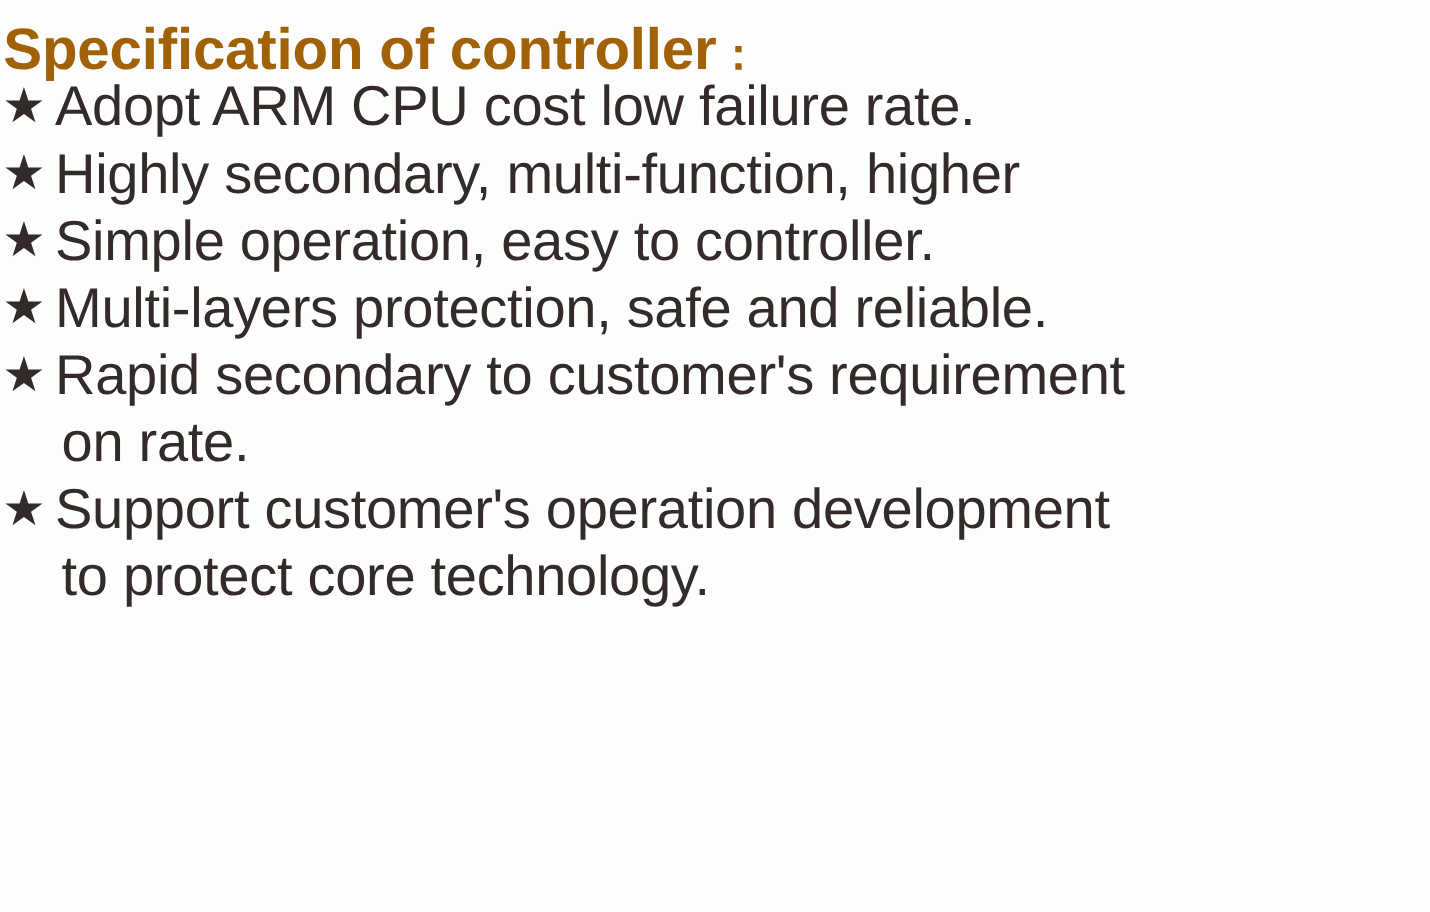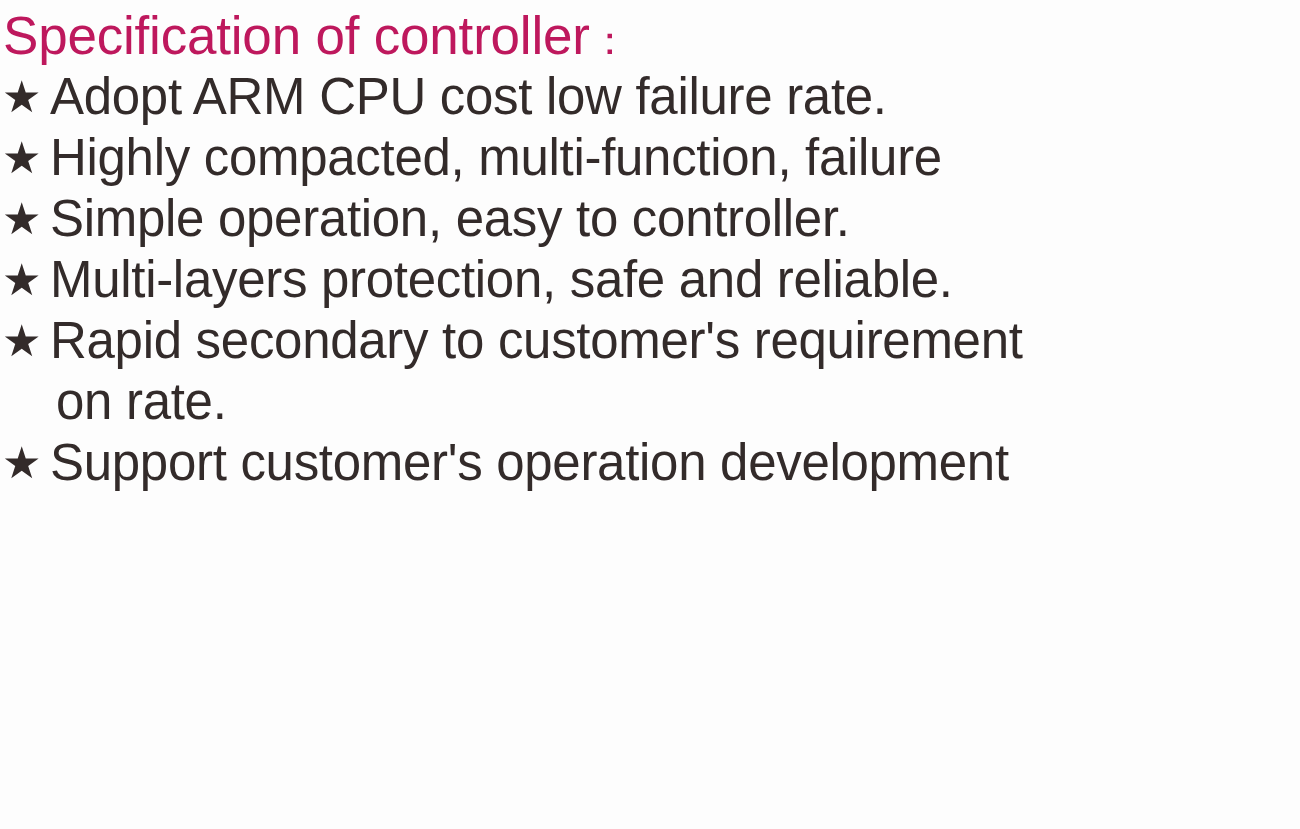--- a/index.html
+++ b/index.html
@@ -23,24 +23,25 @@
     box-sizing: border-box;
     padding: 0;
   }
 
   
   .spec-title {
     position: absolute;
     left: 3px;
     top: 5px;
     font-size: 53px;
-    line-height: 61px;
+    line-height: 82px;
     letter-spacing: -0.2px;
     white-space: nowrap;
-    color: #be185d;
+    color: #a16207;
+    font-weight: bold;
   }
   .spec-title .title-colon {
     font-size: 40px;
     letter-spacing: 0;
   }
 
   
   .spec-list {
     position: absolute;
     left: 0;
@@ -92,21 +93,21 @@
 
   <ul class="spec-list">
 
     <li class="spec-item">
       <span class="bullet-star">★</span>
       <span class="item-text">Adopt ARM CPU cost low failure rate.</span>
     </li>
 
     <li class="spec-item">
       <span class="bullet-star">★</span>
-      <span class="item-text">Highly compacted, multi-function, failure</span>
+      <span class="item-text">Highly secondary, multi-function, higher</span>
     </li>
 
     <li class="spec-item">
       <span class="bullet-star">★</span>
       <span class="item-text">Simple operation, easy to controller.</span>
     </li>
 
     <li class="spec-item">
       <span class="bullet-star">★</span>
       <span class="item-text">Multi-layers protection, safe and reliable.</span>
@@ -114,17 +115,18 @@
 
     <li class="spec-item">
       <span class="bullet-star">★</span>
       <span class="item-text">Rapid secondary to customer's requirement</span>
       <span class="item-cont">on rate.</span>
     </li>
 
     <li class="spec-item">
       <span class="bullet-star">★</span>
       <span class="item-text">Support customer's operation development</span>
+      <span class="item-cont">to protect core technology.</span>
     </li>
 
   </ul>
 
 </div>
 
 </body></html>

